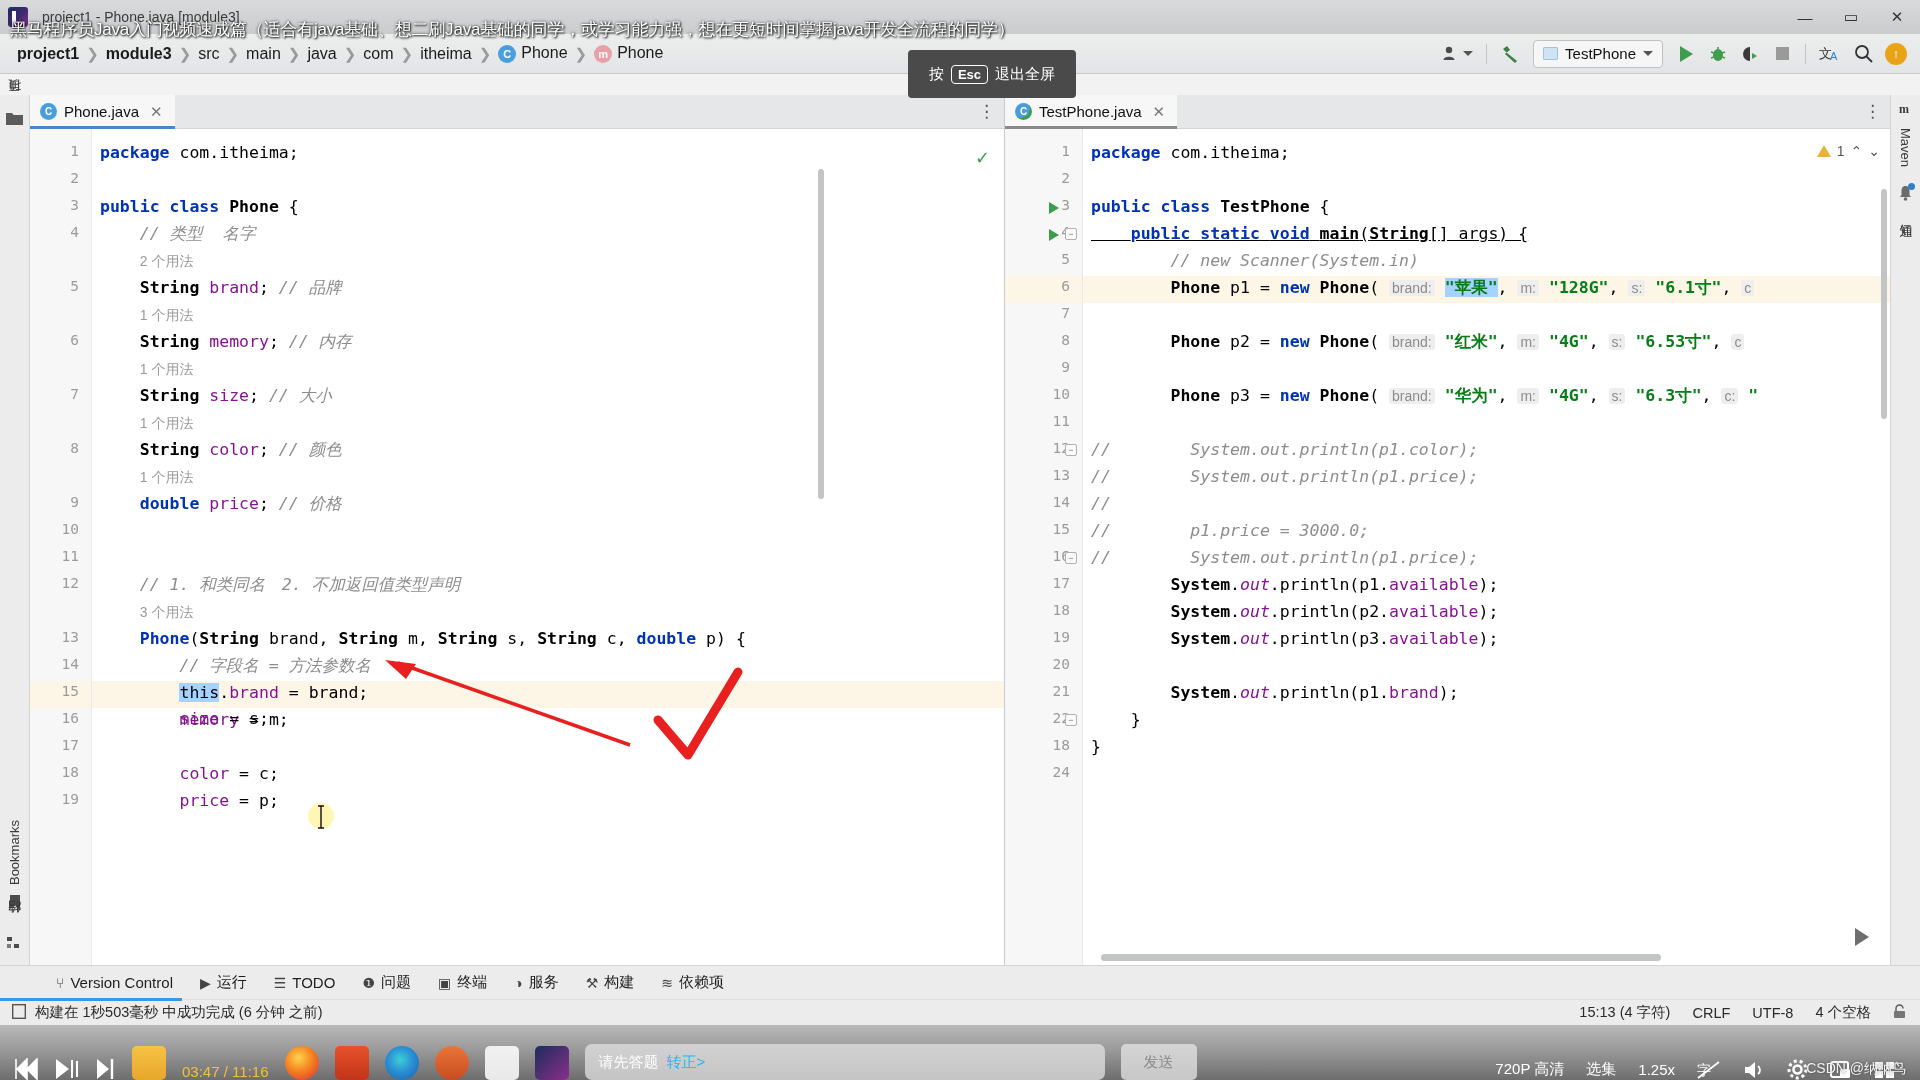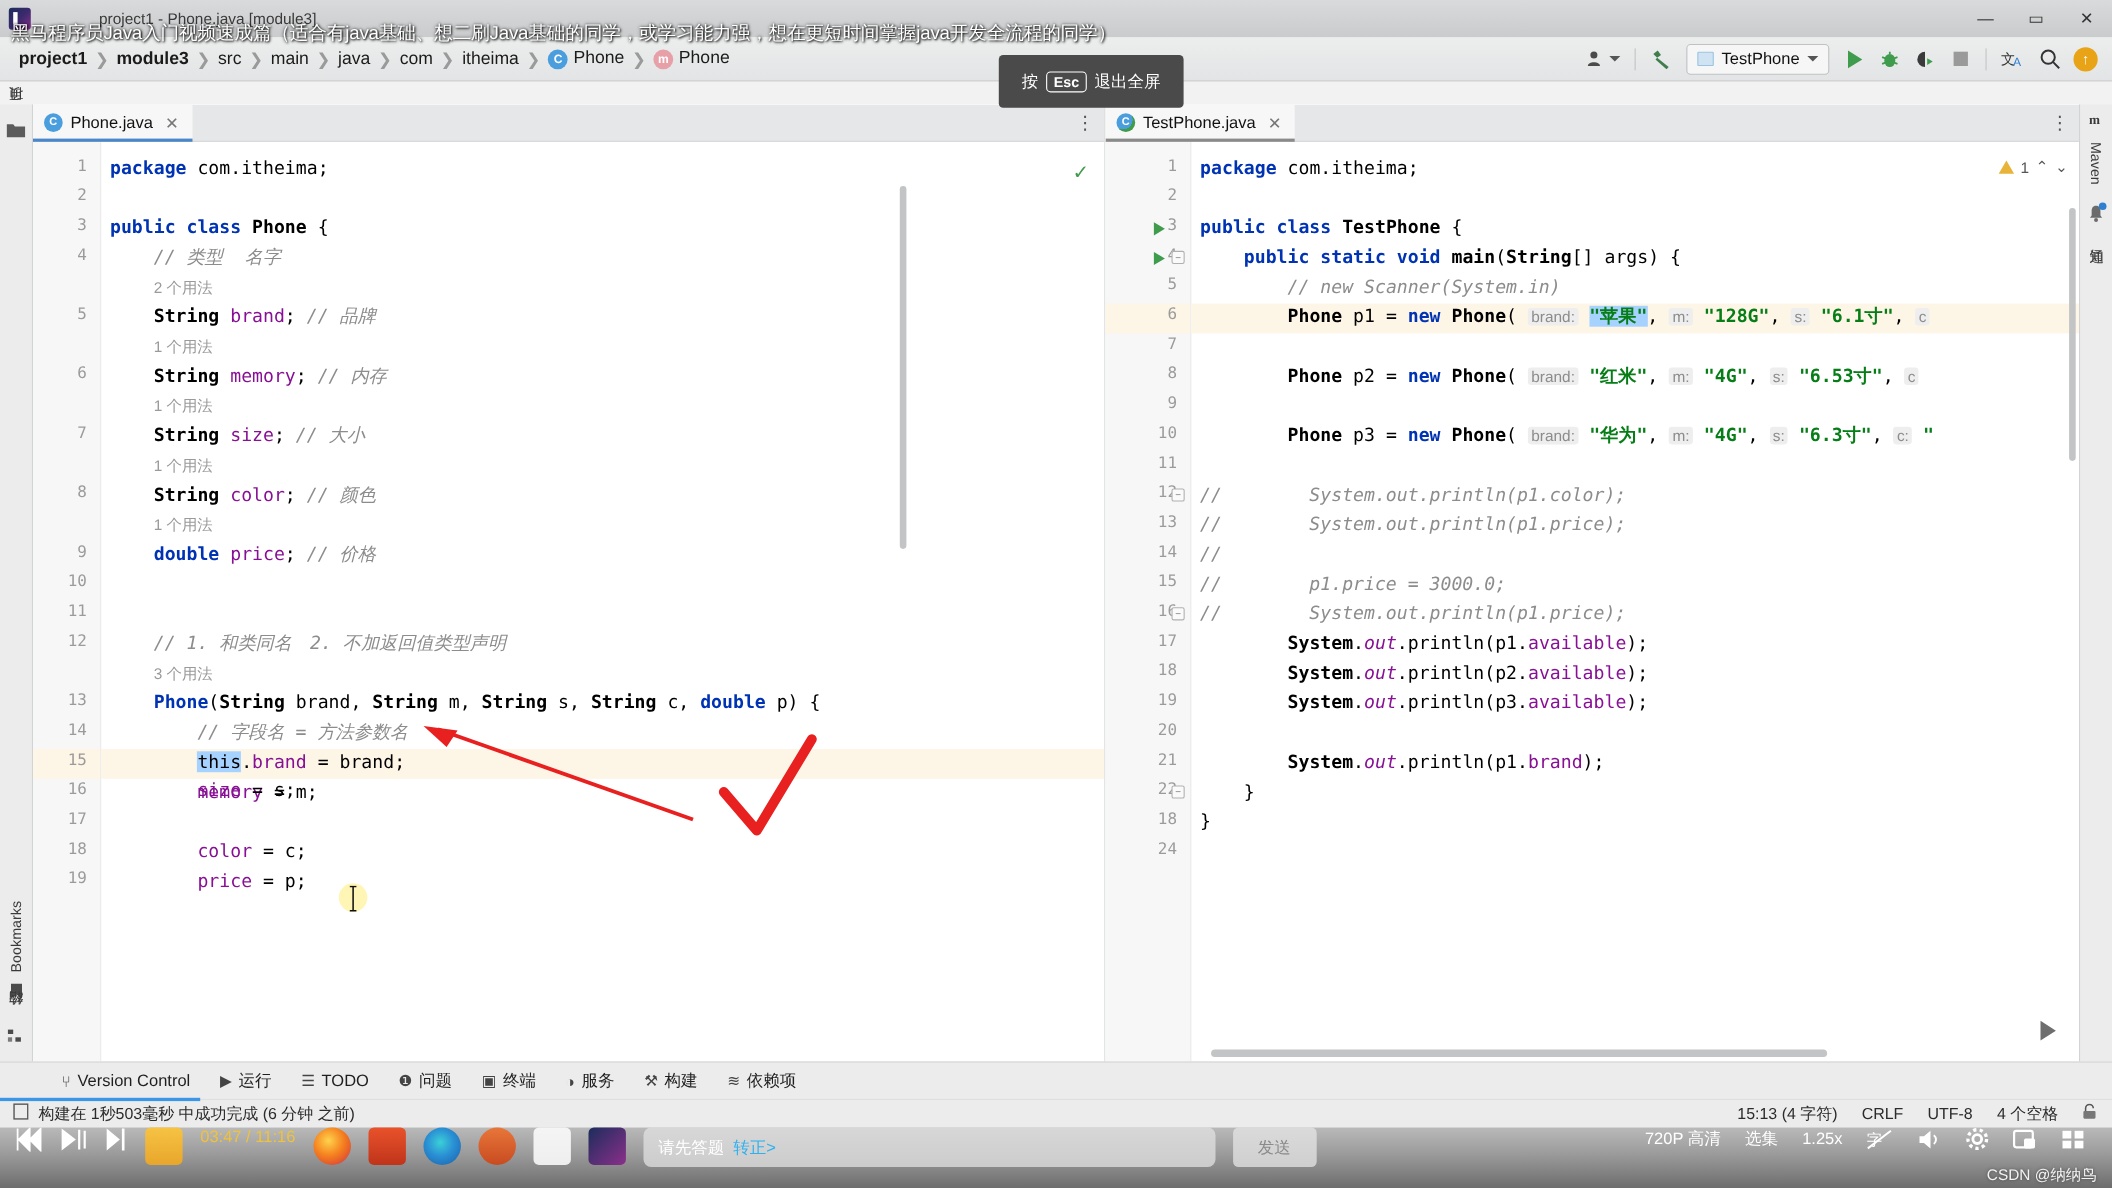--- a/index.html
+++ b/index.html
@@ -24,21 +24,21 @@
   }
   .ij-logo::after {
     content:""; position:absolute; left:4px; top:4px; width:4px; height:11px;
     background:#fff;
   }
   .menu-item {
     font-size: 15px; color: #1f1f1f; padding: 2px 9px; white-space: nowrap;
     cursor: default;
   }
   .win-title {
-    font-size: 14px; color: #3a3a3a; margin-left: 48px; white-space: nowrap;
+    font-size: 14px; color: #3a3a3a; white-space: nowrap;
   }
   .win-buttons {
     position: absolute; right: 0; top: 0; height: 34px; display: flex; align-items: center;
   }
   .win-btn { width: 46px; height: 34px; display:flex; align-items:center; justify-content:center;
     font-size: 15px; color: #333; }
 
   
   .video-subtitle {
     position: absolute; top: 18px; left: 10px; width: 1200px;
@@ -218,21 +218,21 @@
     background:#ececec; display:flex; align-items:center; padding-left:12px;
     font-size:14.5px; color:#2b2b2b; border-top:1px solid #dedfe0;
   }
   .sb-right { margin-left:auto; display:flex; align-items:center; gap:22px; padding-right:14px; }
   .blue-underline { position:absolute; left:0; top:-2px; width:182px; height:3px; background:#3a97e8; }
 
   
   .playerbar {
     position:absolute; top:1025px; left:0; width:1920px; height:55px;
     background: linear-gradient(180deg,#b9b9b9 0%, #9a9a9a 45%, #6d6d6d 100%);
-    display:flex; align-items:flex-start; padding: 0 14px; gap: 16px;
+    display:flex; align-items:flex-end; padding: 0 14px; gap: 16px;
   }
   .pb-ico { color:#fff; font-size:21px; display:flex;align-items:center;justify-content:center; }
   .pb-time { color:#f0c23a; font-size:15px; font-family:"Liberation Sans",sans-serif; }
   .taskicon { width:34px;height:34px;border-radius:5px; flex:none; position:relative; }
   .ti-explorer { background:linear-gradient(#f6c344,#e8a62b); }
   .ti-firefox { background: radial-gradient(circle at 40% 35%, #ffd34d 0%, #f5821f 45%, #e55b2b 70%, #9b2fae 100%); border-radius:50%; }
   .ti-office { background:linear-gradient(#e8522b,#c0341a); }
   .ti-edge { background: radial-gradient(circle at 45% 40%, #3bd0d8 0%, #2a8fd4 45%, #1b5ea8 100%); border-radius:50%; }
   .ti-ppt { background:linear-gradient(#e8763a,#c84b20); border-radius:50%; }
   .ti-idea { background:linear-gradient(135deg,#1c2d5c,#8b2f8b); }
@@ -520,21 +520,21 @@
             <div class="ln" style="top: 554px;">21</div>
             <div class="ln" style="top: 581px;">22</div>
             <div class="fold" style="top: 585px; left: 60px;">−</div>
             <div class="ln" style="top: 608px;">18</div>
             <div class="ln" style="top: 635px;">24</div>
           </div>
         <div class="code" id="code-right">
             <div class="cline" style="top: 14px;"><span class="kw">package</span> com.itheima;</div>
             <div class="cline" style="top: 41px;"></div>
             <div class="cline" style="top: 68px;"><span class="kw">public class</span> <span class="ty">TestPhone</span> {</div>
-            <div class="cline" style="top: 95px;">    <span class="kw">public static</span> <span class="kw">void</span> <span class="ty">main</span>(<span class="ty">String</span>[] args) {</div>
+            <div class="cline" style="top: 95px; text-decoration: underline;">    <span class="kw">public static</span> <span class="kw">void</span> <span class="ty">main</span>(<span class="ty">String</span>[] args) {</div>
             <div class="cline" style="top: 122px;">        <span class="cm">// new Scanner(System.in)</span></div>
             <div class="curline" style="top: 147px; height: 27px;"></div>
             <div class="cline" style="top: 149px;">        <span class="ty">Phone</span> p1 = <span class="kw">new</span> <span class="ty">Phone</span>( <span class="pname">brand:</span> <span class="str sel">"苹果"</span>, <span class="pname">m:</span> <span class="str">"128G"</span>, <span class="pname">s:</span> <span class="str">"6.1寸"</span>, <span class="pname">c</span></div>
             <div class="cline" style="top: 176px;"></div>
             <div class="cline" style="top: 203px;">        <span class="ty">Phone</span> p2 = <span class="kw">new</span> <span class="ty">Phone</span>( <span class="pname">brand:</span> <span class="str">"红米"</span>, <span class="pname">m:</span> <span class="str">"4G"</span>, <span class="pname">s:</span> <span class="str">"6.53寸"</span>, <span class="pname">c</span></div>
             <div class="cline" style="top: 230px;"></div>
             <div class="cline" style="top: 257px;">        <span class="ty">Phone</span> p3 = <span class="kw">new</span> <span class="ty">Phone</span>( <span class="pname">brand:</span> <span class="str">"华为"</span>, <span class="pname">m:</span> <span class="str">"4G"</span>, <span class="pname">s:</span> <span class="str">"6.3寸"</span>, <span class="pname">c:</span> <span class="str">"</span></div>
             <div class="cline" style="top: 284px;"></div>
             <div class="cline" style="top: 311px;"><span class="cm">//        System.out.println(p1.color);</span></div>
             <div class="cline" style="top: 338px;"><span class="cm">//        System.out.println(p1.price);</span></div>

